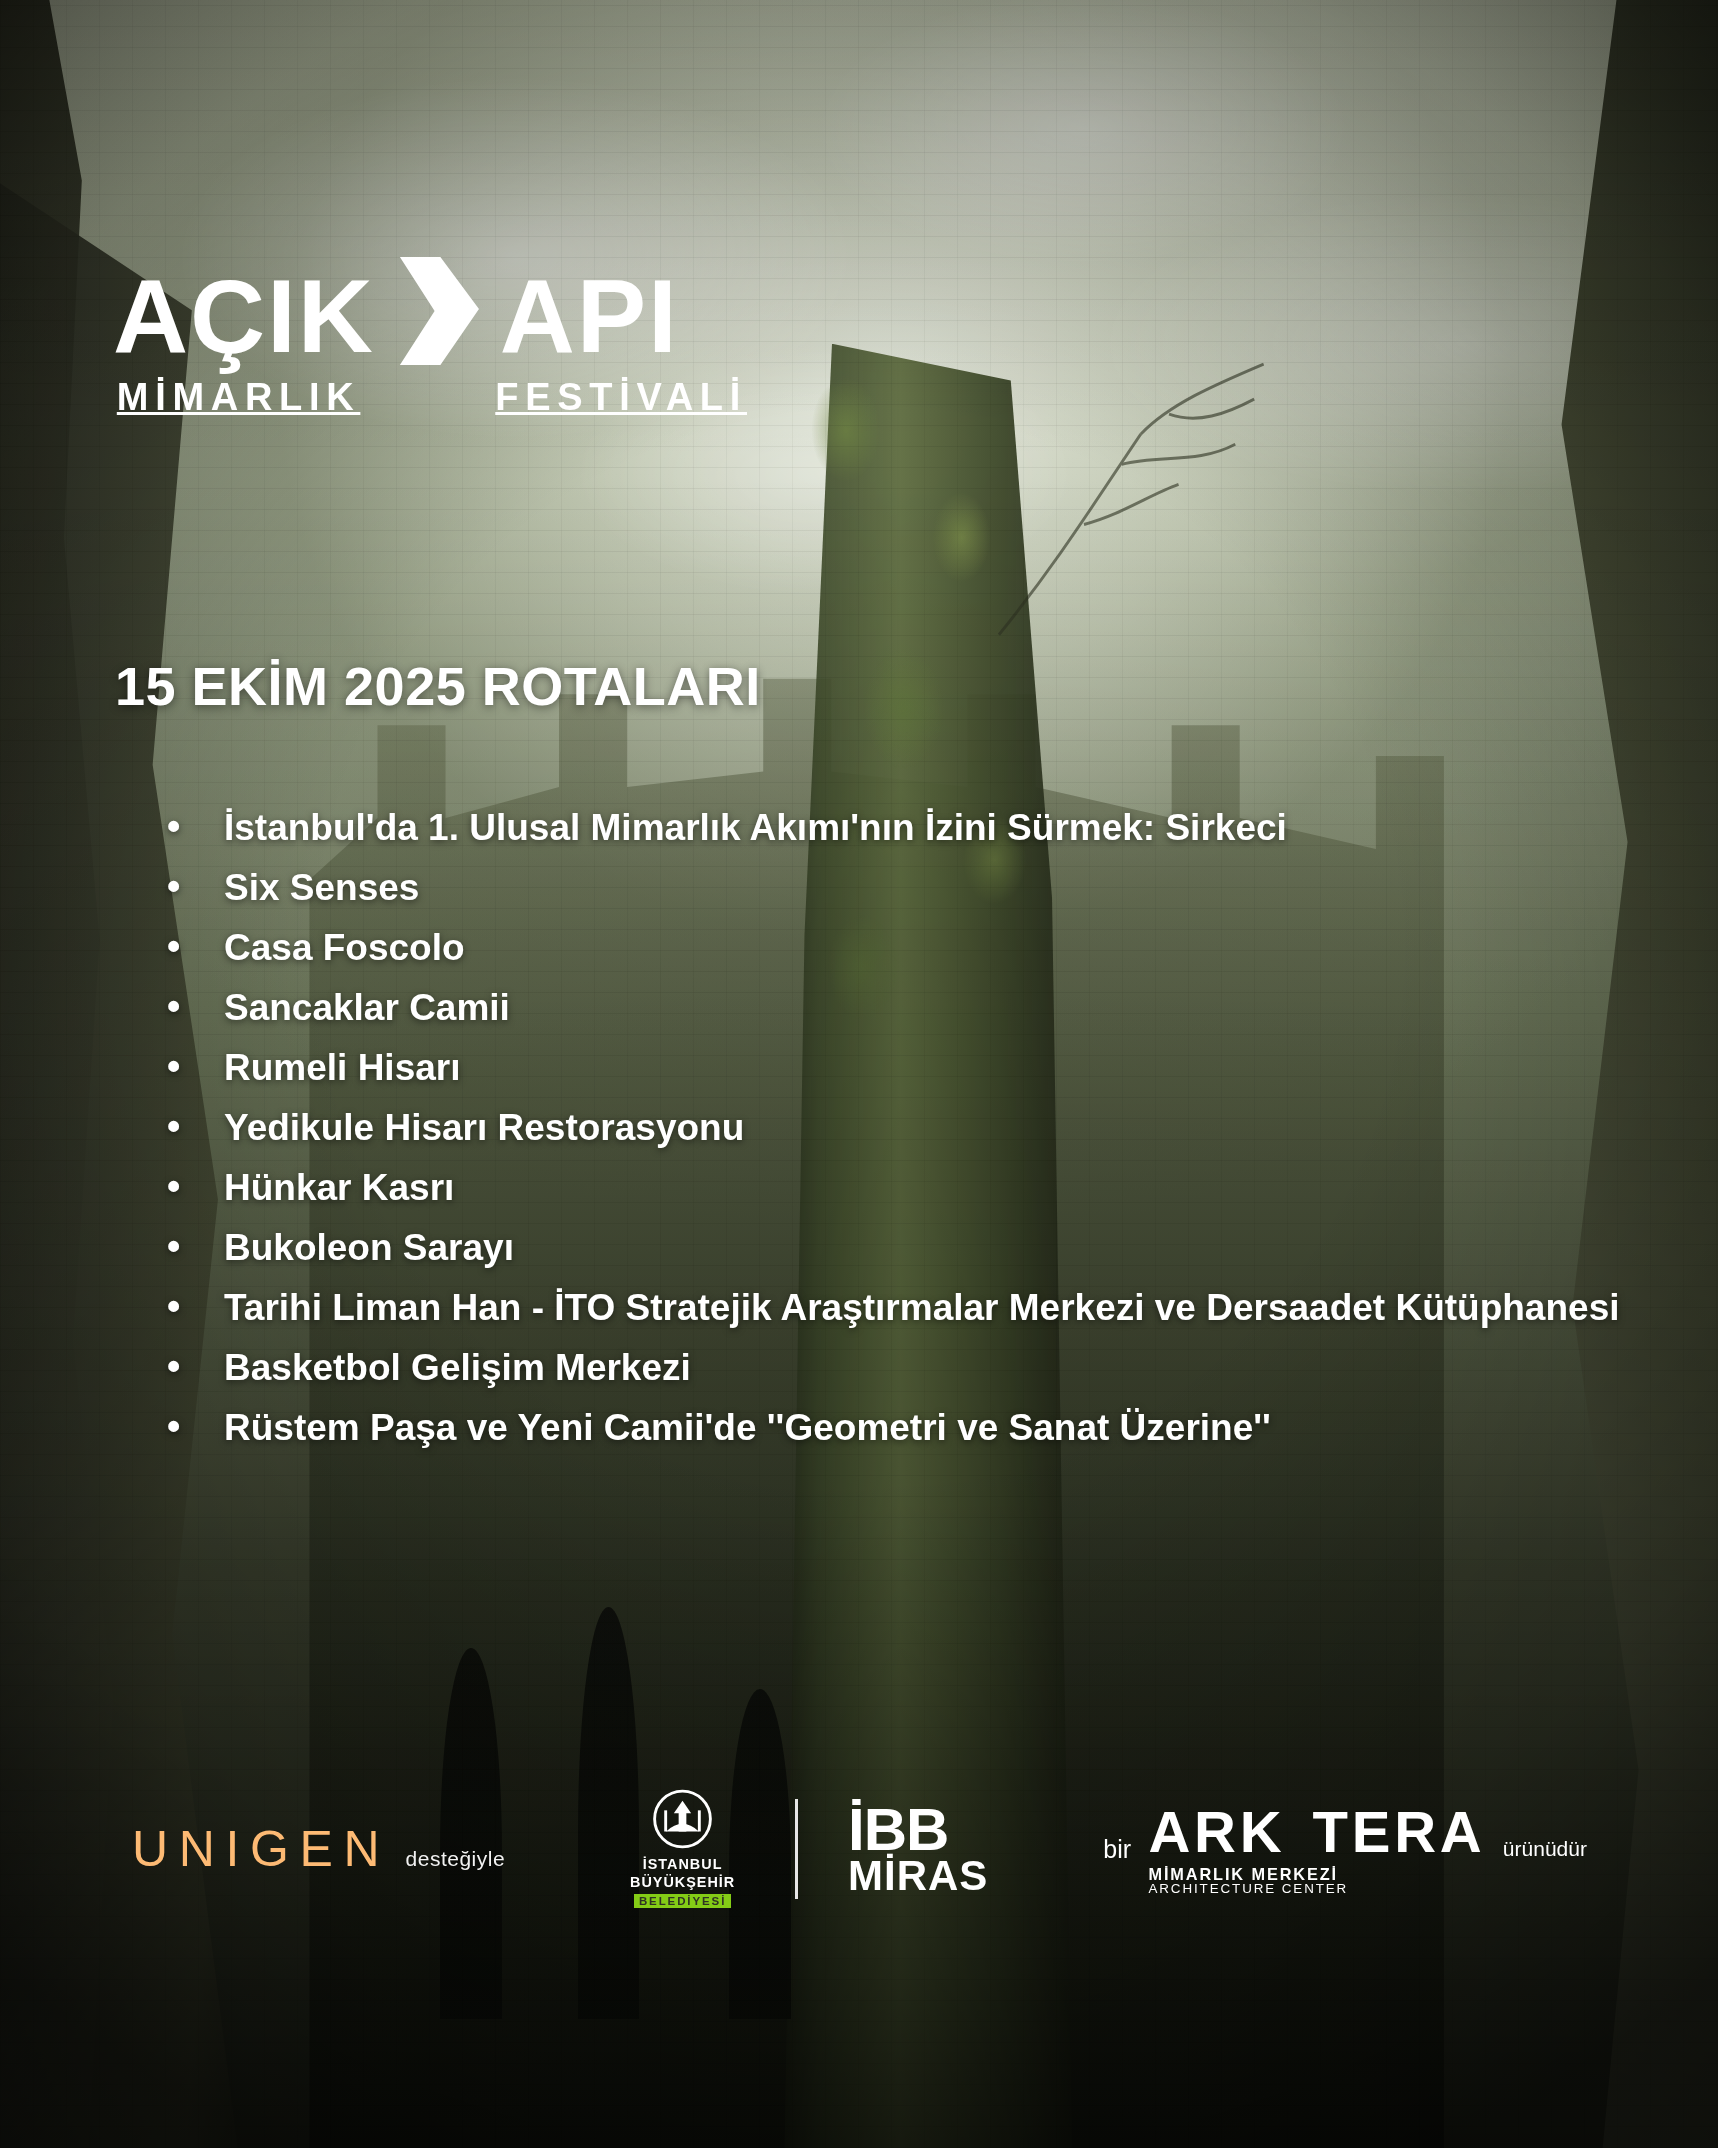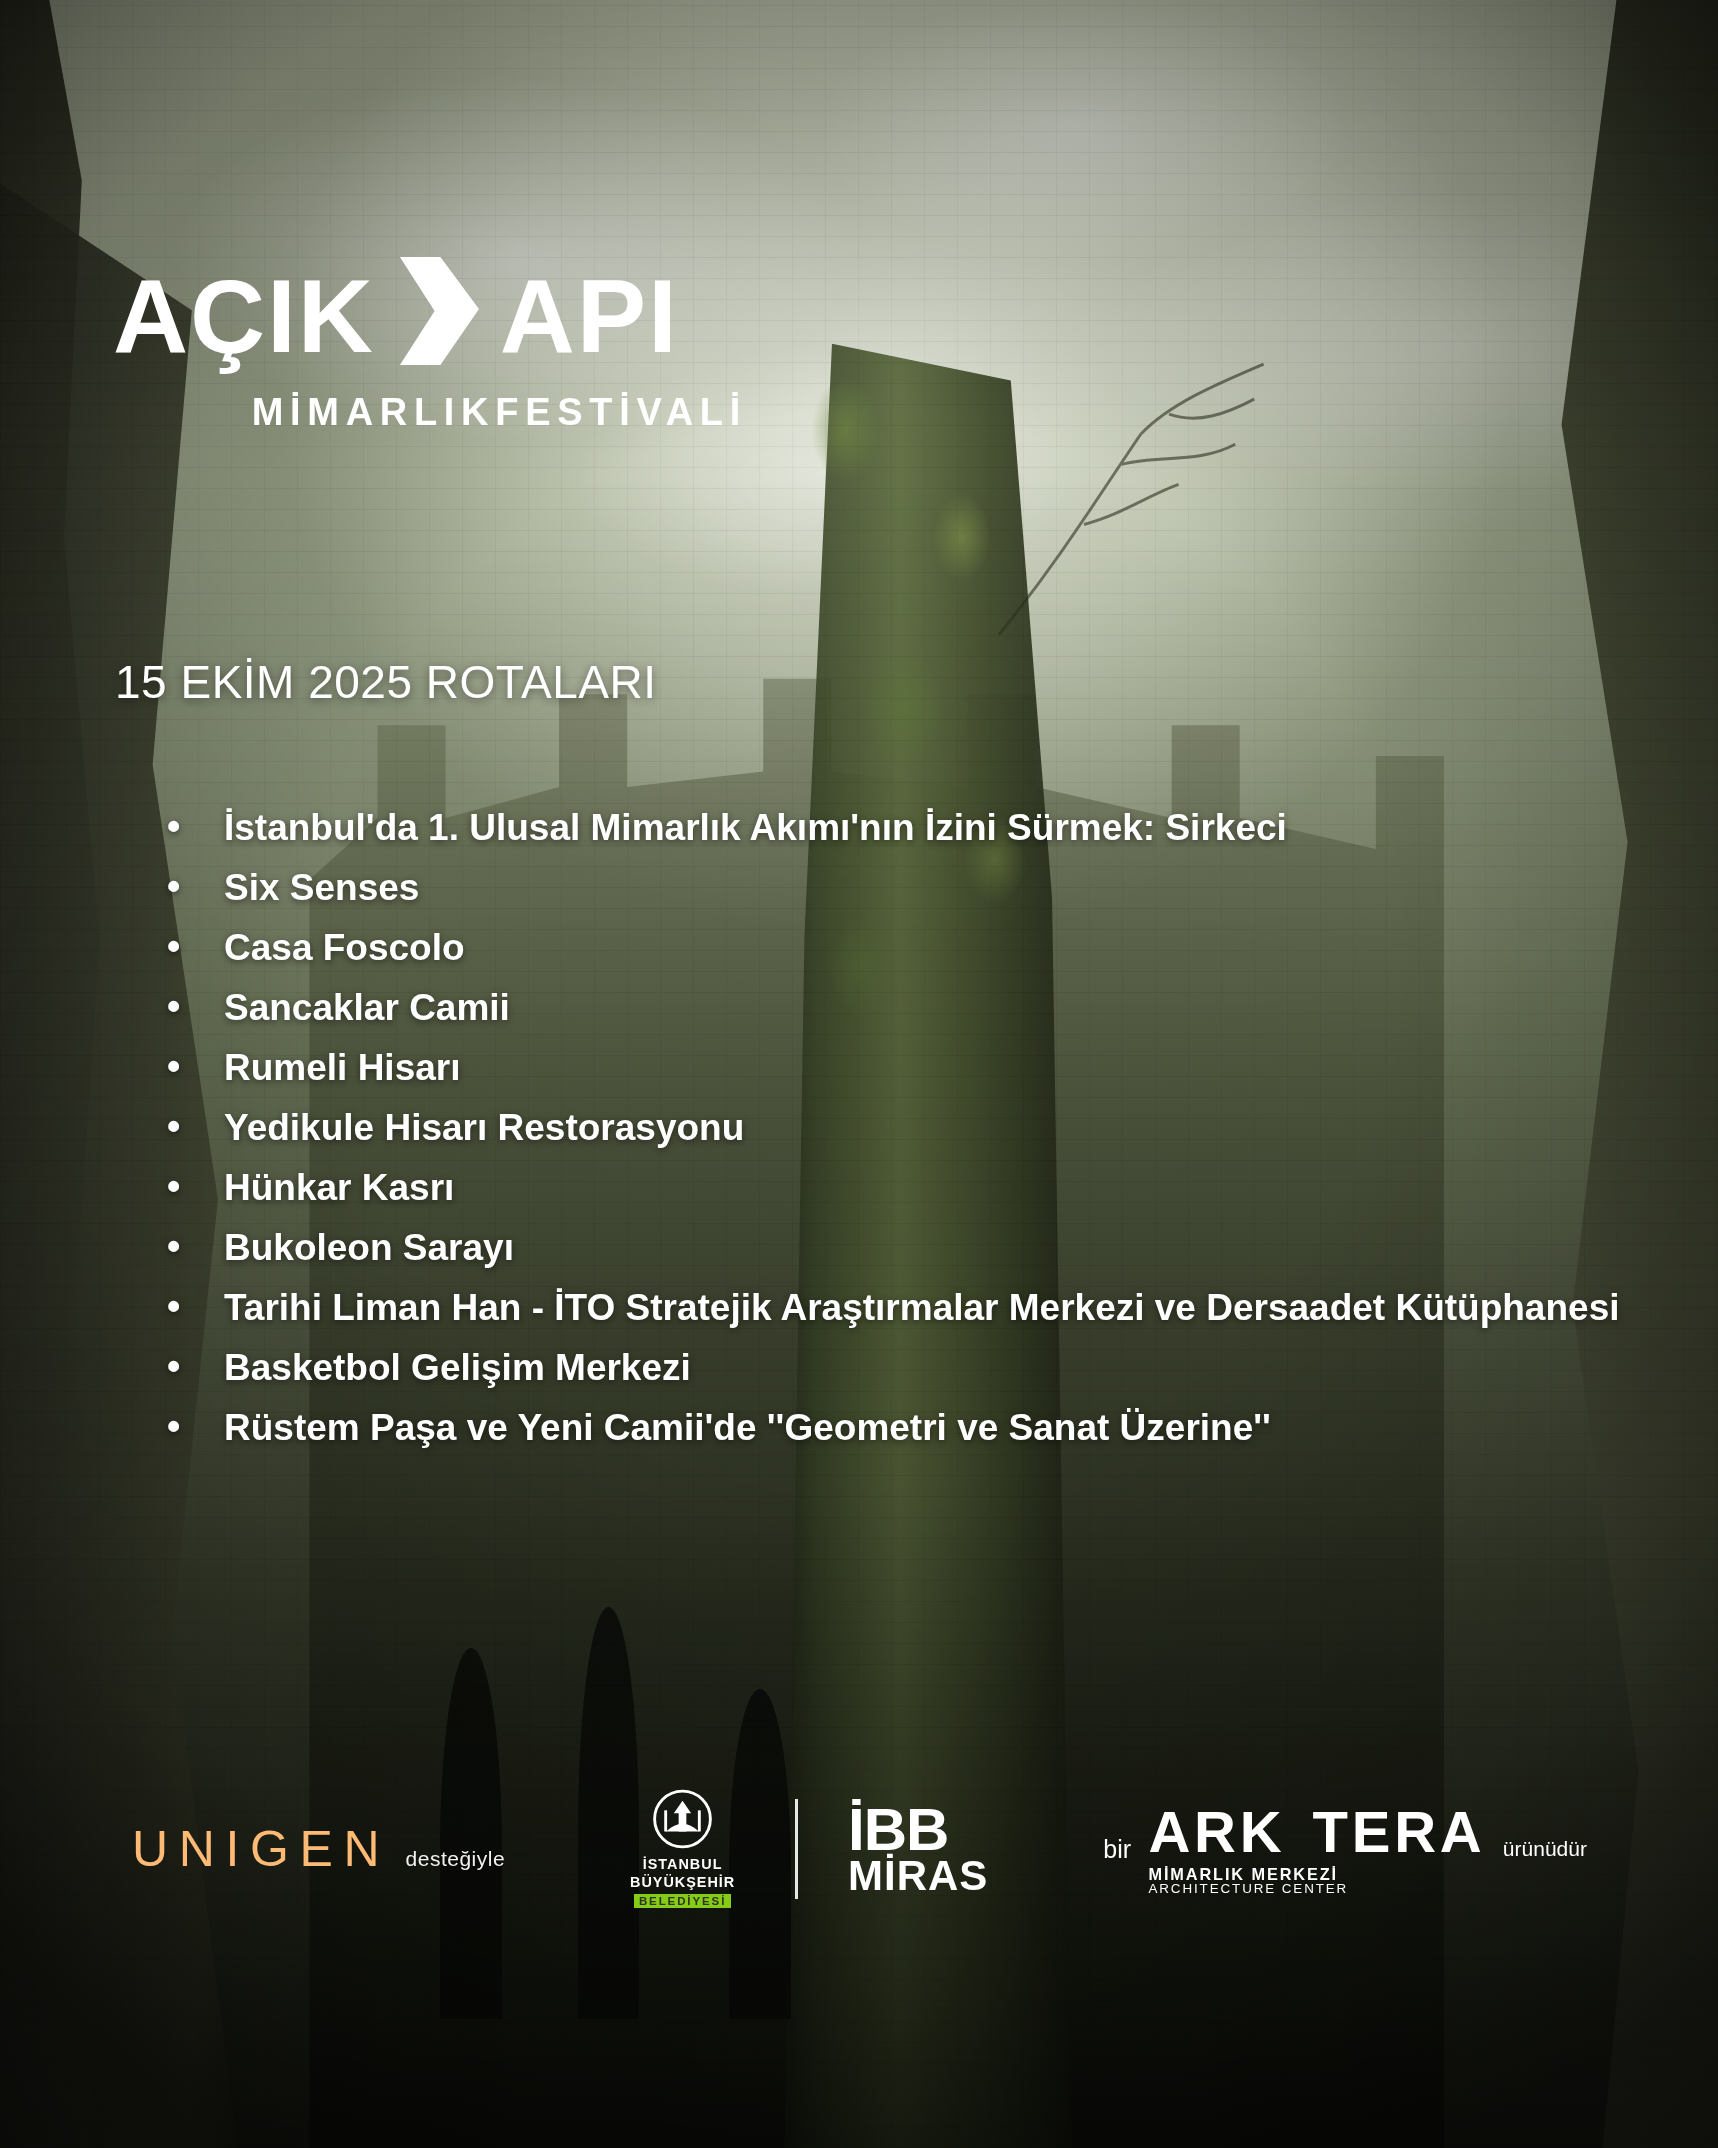--- a/index.html
+++ b/index.html
@@ -194,39 +194,40 @@
   }
   .logo-arrow {
     width: 83px;
     height: 108px;
     position: relative;
     flex: 0 0 auto;
   }
   .logo-arrow svg { display: block; }
   .logo-row-sub {
     display: flex;
-    justify-content: flex-end;
+    justify-content: space-between;
     width: 634px;
-    margin-top: 26px;
+    margin-top: 11px;
     padding-left: 3.8px;
+    text-decoration: underline;
   }
   .logo-sub {
     font-size: 38px;
     font-weight: 700;
     letter-spacing: 6.7px;
     color: #ffffff;
   }
 
   
   .heading {
     position: absolute;
     left: 115px;
     top: 655px;
-    font-size: 46px;
-    font-weight: 400;
+    font-size: 54px;
+    font-weight: 700;
     color: #ffffff;
     letter-spacing: 0.5px;
     text-shadow: 0 1.9px 9.6px rgba(0,0,0,0.45);
   }
 
   
   .routes {
     position: absolute;
     left: 136px;
     top: 805px;

